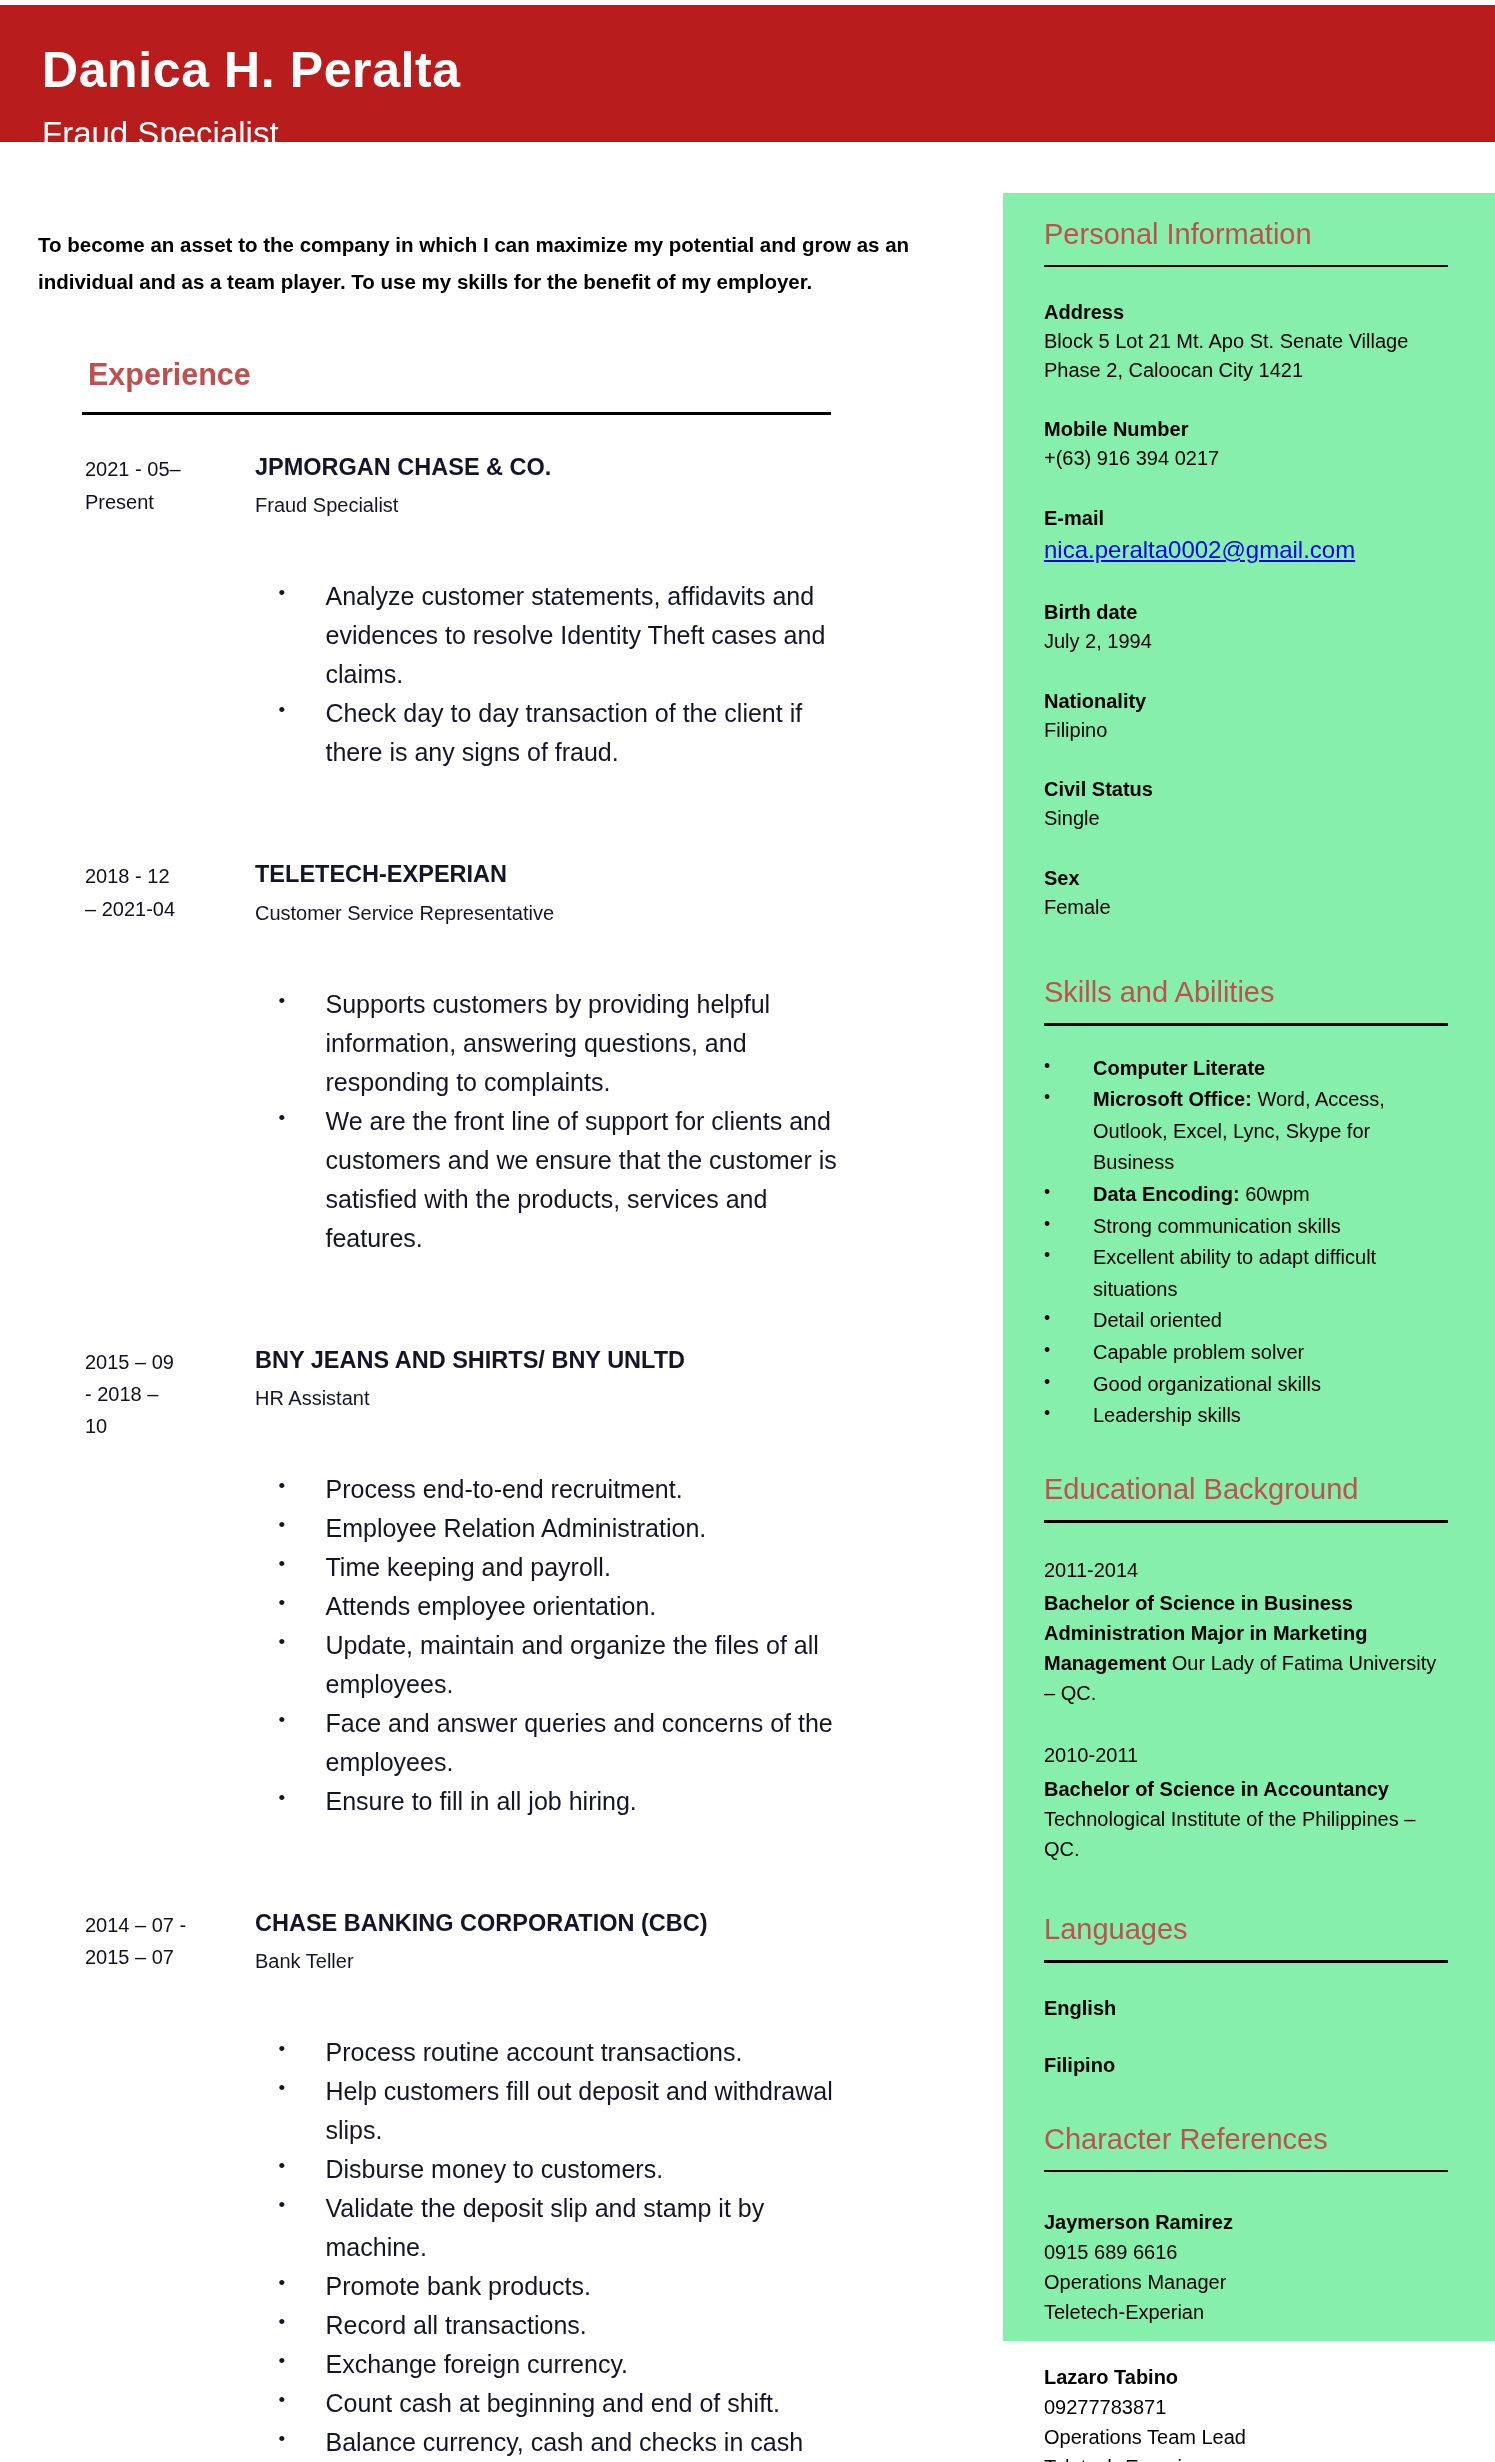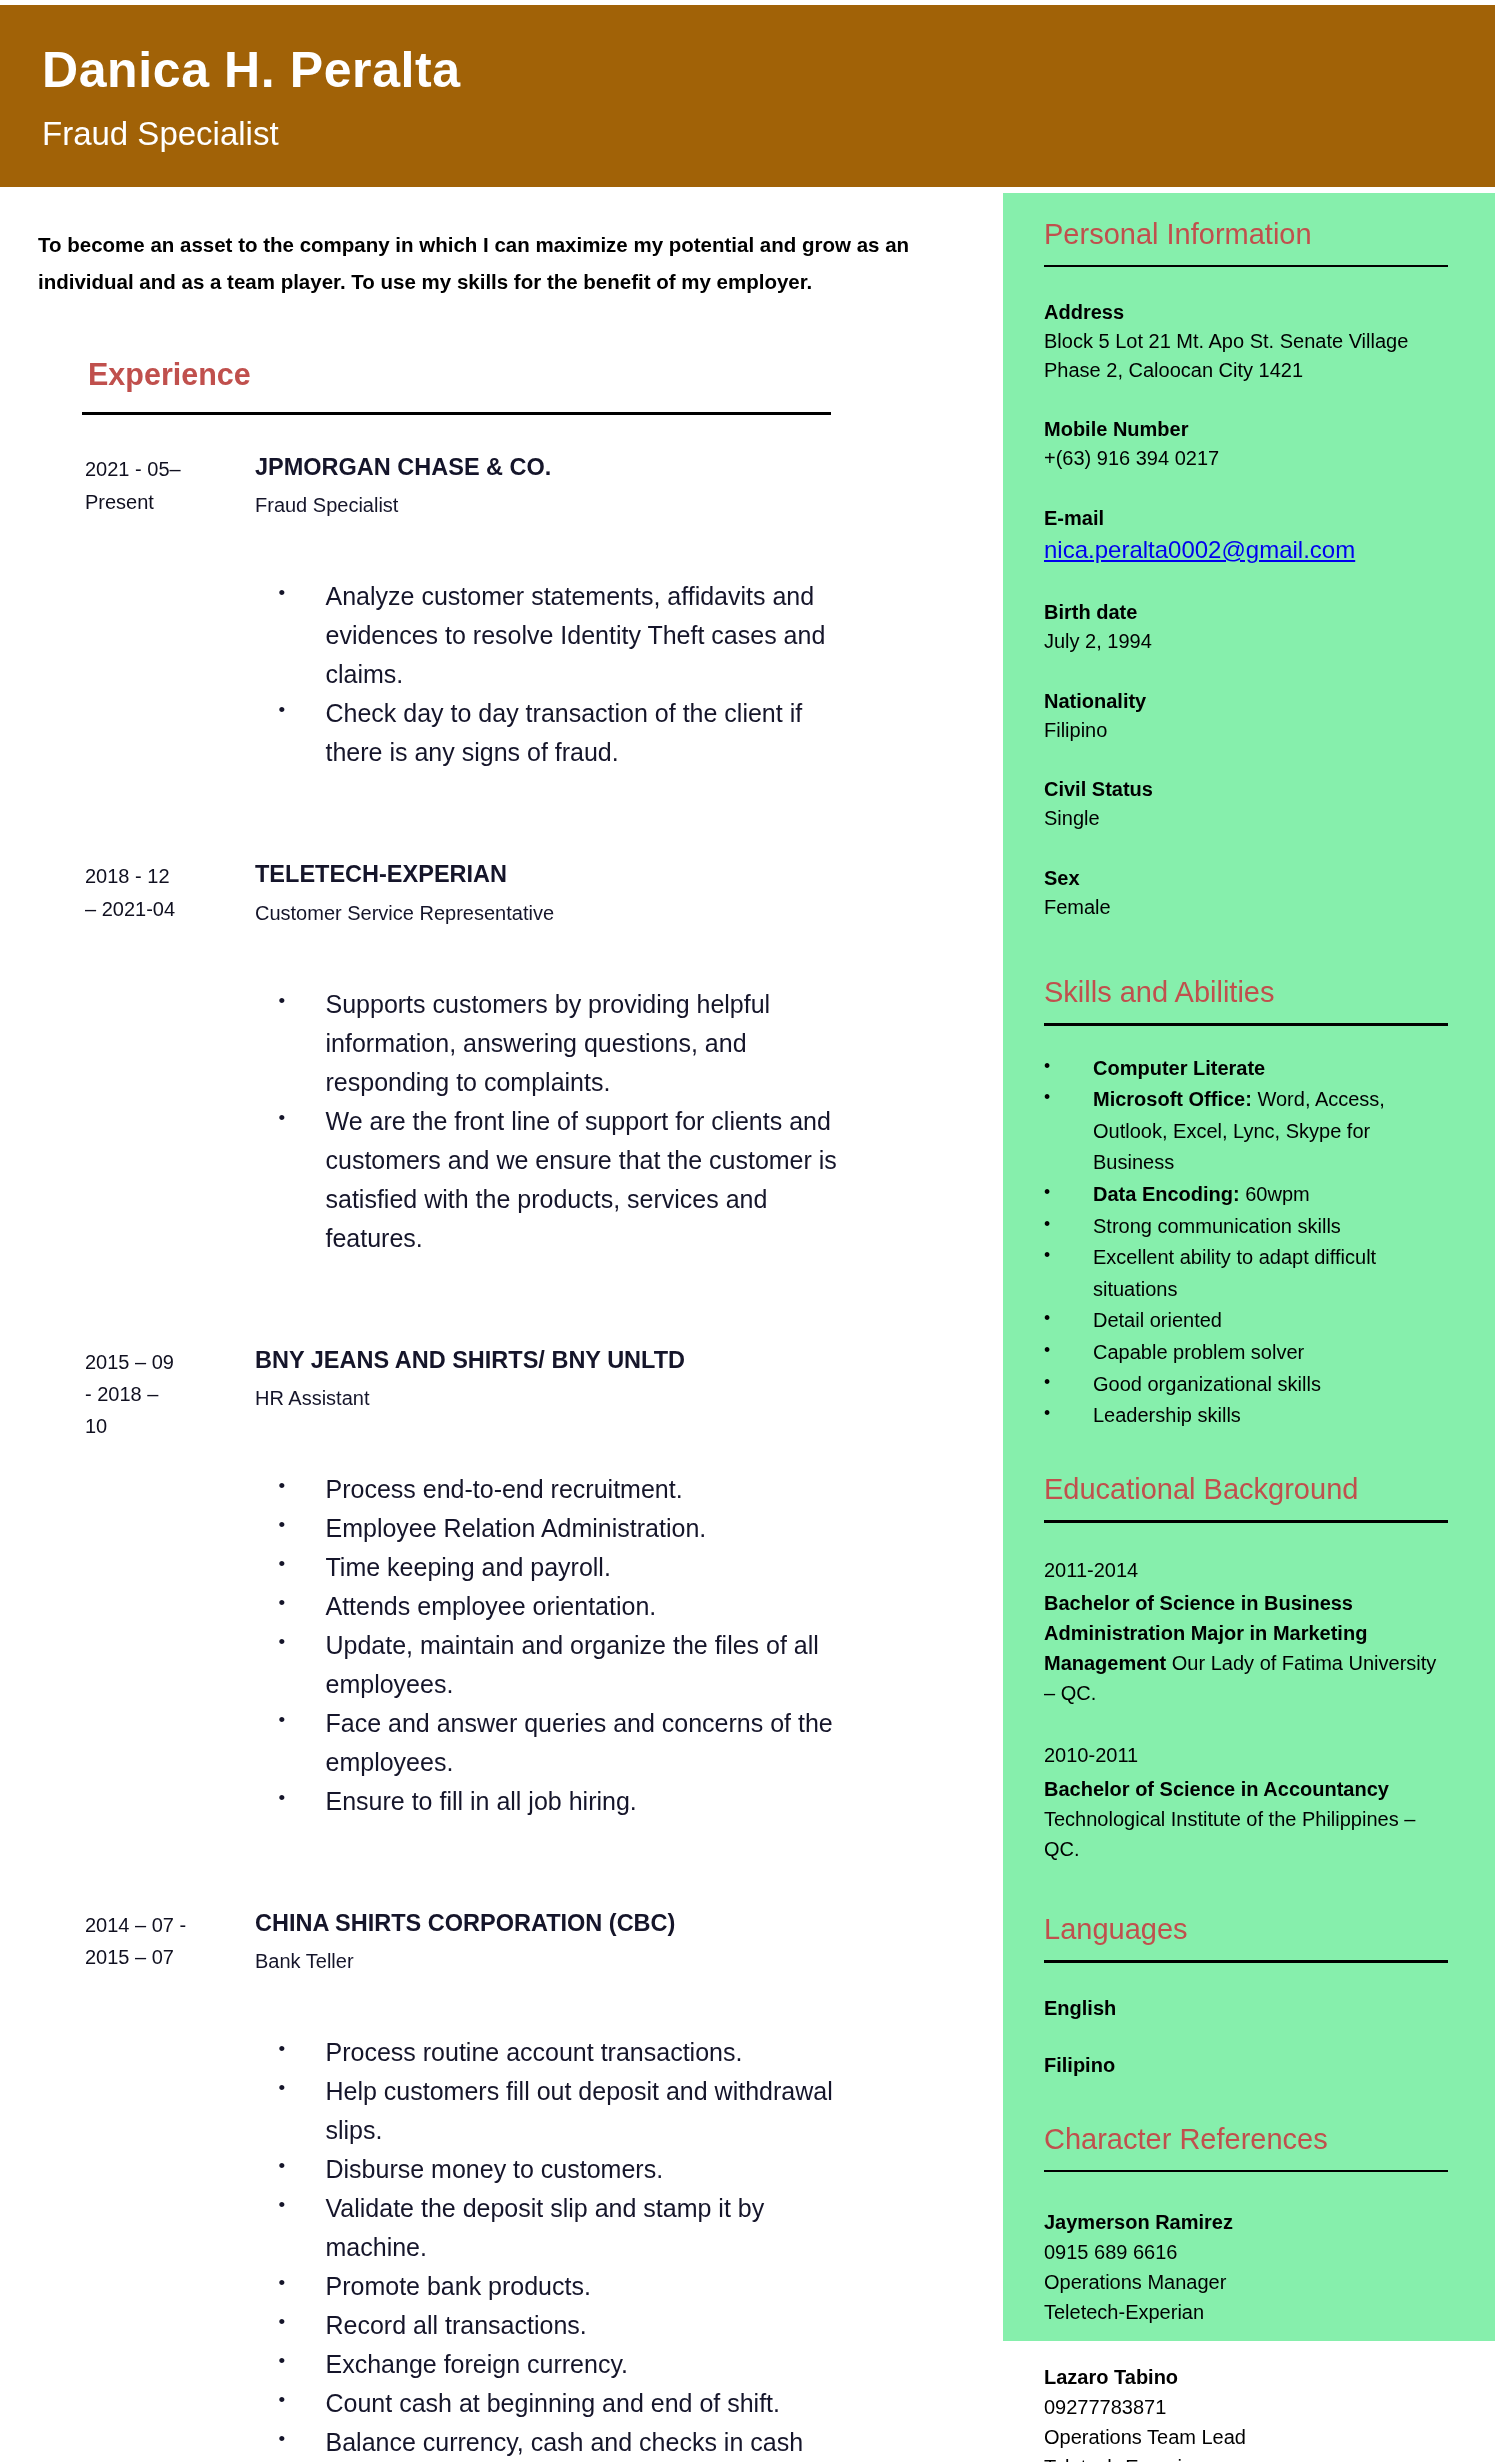--- a/index.html
+++ b/index.html
@@ -1,21 +1,21 @@
 <!DOCTYPE html>
 <html style="font-size:9.4px"><head>
 <meta charset="utf-8">
 <style>
   html,body{margin:0;padding:0;background:#ffffff;}
   .page{position:relative;width:1495px;height:2462px;background:#ffffff;
         font-family:"Liberation Sans",sans-serif;color:#1b1b2f;overflow:hidden;}
 
   
-  .header{position:absolute;top:4.7px;left:0;width:1495px;height:182px;
-          background:#a16207;color:#ffffff;box-sizing:border-box;padding:38px 0 0 42px;}
+  .header{position:absolute;top:4.7px;left:0;width:1495px;height:137px;
+          background:#b91c1c;color:#ffffff;box-sizing:border-box;padding:38px 0 0 42px;}
   .name{font-size:50px;font-weight:bold;letter-spacing:0.6px;line-height:1.1;}
   .headline{font-size:33px;font-weight:400;margin-top:17.6px;}
 
   
   .main{position:absolute;top:193px;left:0;width:1003px;box-sizing:border-box;}
   .objective{margin:34px 0 0 38px;width:915px;font-weight:bold;font-size:20.5px;
              line-height:1.8;color:#000000;}
   .exp-heading{margin:56px 0 0 88px;color:#c0504d;font-size:30.5px;font-weight:bold;}
   .exp-rule{margin:20px 0 0 82px;width:749px;height:3.5px;background:#000000;}
 
@@ -162,21 +162,21 @@
             </div>
           </div>
         </div>
         <div class="job">
           <div class="job-dates">
 
           <div>2014 – 07 -</div>
             <div>2015 – 07</div>
           </div>
           <div class="job-body">
-            <div class="job-company">CHINA SHIRTS CORPORATION (CBC)</div>
+            <div class="job-company">CHASE BANKING CORPORATION (CBC)</div>
             <div class="job-role">Bank Teller</div>
             <div class="bullets">
 
             <div class="bullet">
                   <span class="dot">•</span>
                   <span class="btxt">Process routine account transactions.</span>
                 </div>
               <div class="bullet">
                   <span class="dot">•</span>
                   <span class="btxt">Help customers fill out deposit and withdrawal slips.</span>

